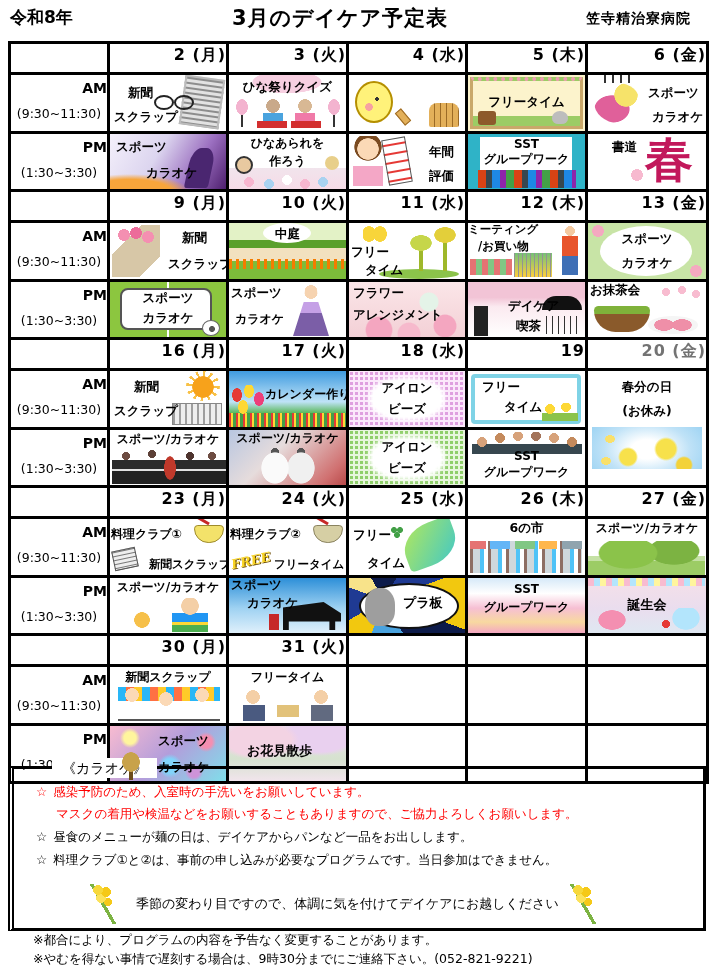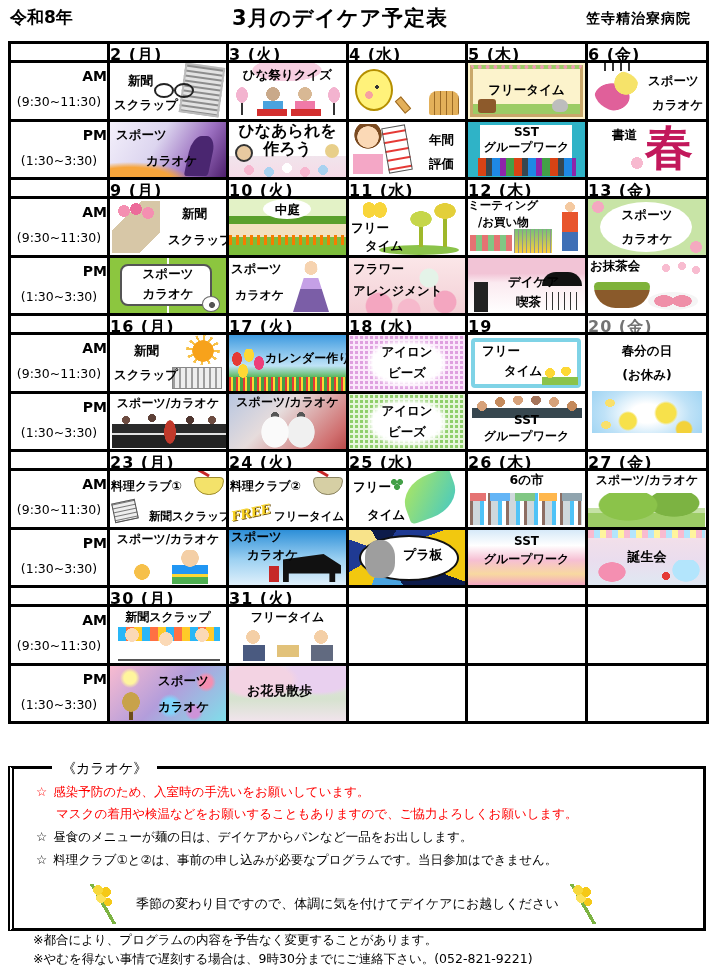--- a/index.html
+++ b/index.html
@@ -3,21 +3,21 @@
 <meta charset="utf-8">
 <style>
 *{box-sizing:border-box}
 body{margin:0;width:722px;height:972px;position:relative;background:#fff;font-family:"DejaVu Sans",sans-serif;color:#000;overflow:hidden}
 .era{position:absolute;left:10px;top:7px;font-size:17px;font-weight:bold;line-height:20px}
 .title{position:absolute;left:232px;top:5px;font-size:21px;font-weight:bold;line-height:26px;letter-spacing:1px}
 .hosp{position:absolute;left:586px;top:9px;font-size:14px;font-weight:bold;line-height:18px;letter-spacing:1px}
 table.sched{position:absolute;left:8px;top:41px;width:698px;border-collapse:collapse;table-layout:fixed}
 .sched td{border:3px solid #000;padding:0;vertical-align:top;background:#fff}
 .cell{position:relative;overflow:hidden;width:100%}
-.hd{height:16px;text-align:left;font-size:16px;font-weight:bold;line-height:21px;letter-spacing:1px}
+.hd{height:28px;text-align:right;font-size:16px;font-weight:bold;line-height:21px;letter-spacing:1px}
 .hd.red{color:#737373}
 .am .cell{height:56px}
 .pm .cell{height:55px}
 .cell.tall{height:98px}
 .lab .s{position:absolute;left:0;right:0;top:5px;text-align:right;font-size:14px;font-weight:bold}
 .lab .t{position:absolute;left:0;right:0;top:31px;text-align:center;font-size:12.5px}
 .tx{position:absolute;font-size:12.5px;font-weight:bold;line-height:22px;white-space:nowrap;z-index:3}
 .tx .ln{display:block}
 .tc{left:0;right:0;text-align:center}
 .art{position:absolute;z-index:1}
@@ -52,21 +52,21 @@
 .a-rabbit{left:84px;top:36px;width:16px;height:13px;background:#bdbdbd;border-radius:50% 50% 40% 40%}
 .x-w1a3{top:16px}
 .x-w1a4{left:60px;top:6px;line-height:24px}.x-w1a4 .ln:nth-child(2){padding-left:4px}
 .a-bird1{left:6px;top:8px;width:46px;height:40px;border-radius:50% 50% 45% 55%;background:radial-gradient(circle 12px at 32px 12px,#f6e36a 0 95%,transparent 100%),radial-gradient(ellipse 18px 14px at 18px 26px,#e0609a 0 95%,transparent 100%)}
 .a-notes{left:16px;top:0;width:30px;height:8px;background:repeating-linear-gradient(90deg,#333 0 2px,transparent 2px 8px)}
 
 
 .c-w1p0{background:radial-gradient(ellipse 60px 18px at 20px 58px,#f7a53b 0 70%,transparent 100%),linear-gradient(120deg,#f4f0fb 0%,#dcd5ef 40%,#9b6fc0 72%,#4e1f6e 100%)}
 .a-dancer{left:78px;top:14px;width:24px;height:40px;background:#4a2670;border-radius:40% 40% 10% 10%;transform:skewX(-12deg)}
 .x-w1p0{left:6px;top:0;line-height:26px}.x-w1p0 .ln:nth-child(2){padding-left:30px}
-.x-w1p1{top:0;line-height:18px;font-size:16px}
+.x-w1p1{top:0;line-height:18px;font-size:12px}
 .a-arare{left:0;top:34px;width:117px;height:22px;background:
  radial-gradient(circle 5px at 20px 14px,#f7b6cf 0 95%,transparent 100%),
  radial-gradient(circle 5px at 40px 16px,#a9d2f0 0 95%,transparent 100%),
  radial-gradient(circle 5px at 58px 12px,#fff 0 95%,transparent 100%),
  radial-gradient(circle 5px at 76px 16px,#f7b6cf 0 95%,transparent 100%),
  radial-gradient(circle 5px at 94px 14px,#a9d2f0 0 95%,transparent 100%),
  linear-gradient(#f1e4ec,#f6dbe7)}
 .a-doll2{left:6px;top:22px;width:18px;height:18px;border-radius:50%;background:#e8c9a0;border:2px solid #333}
 .a-lant2{left:96px;top:22px;width:14px;height:14px;border-radius:50%;background:#e8cf8a}
 .a-woman{left:4px;top:2px;width:30px;height:50px;background:radial-gradient(circle 11px at 15px 13px,#fbd9b6 0 95%,transparent 100%),radial-gradient(circle 14px at 15px 11px,#7a4a20 0 95%,transparent 100%),linear-gradient(transparent 60%,#f4a7c6 60%)}

